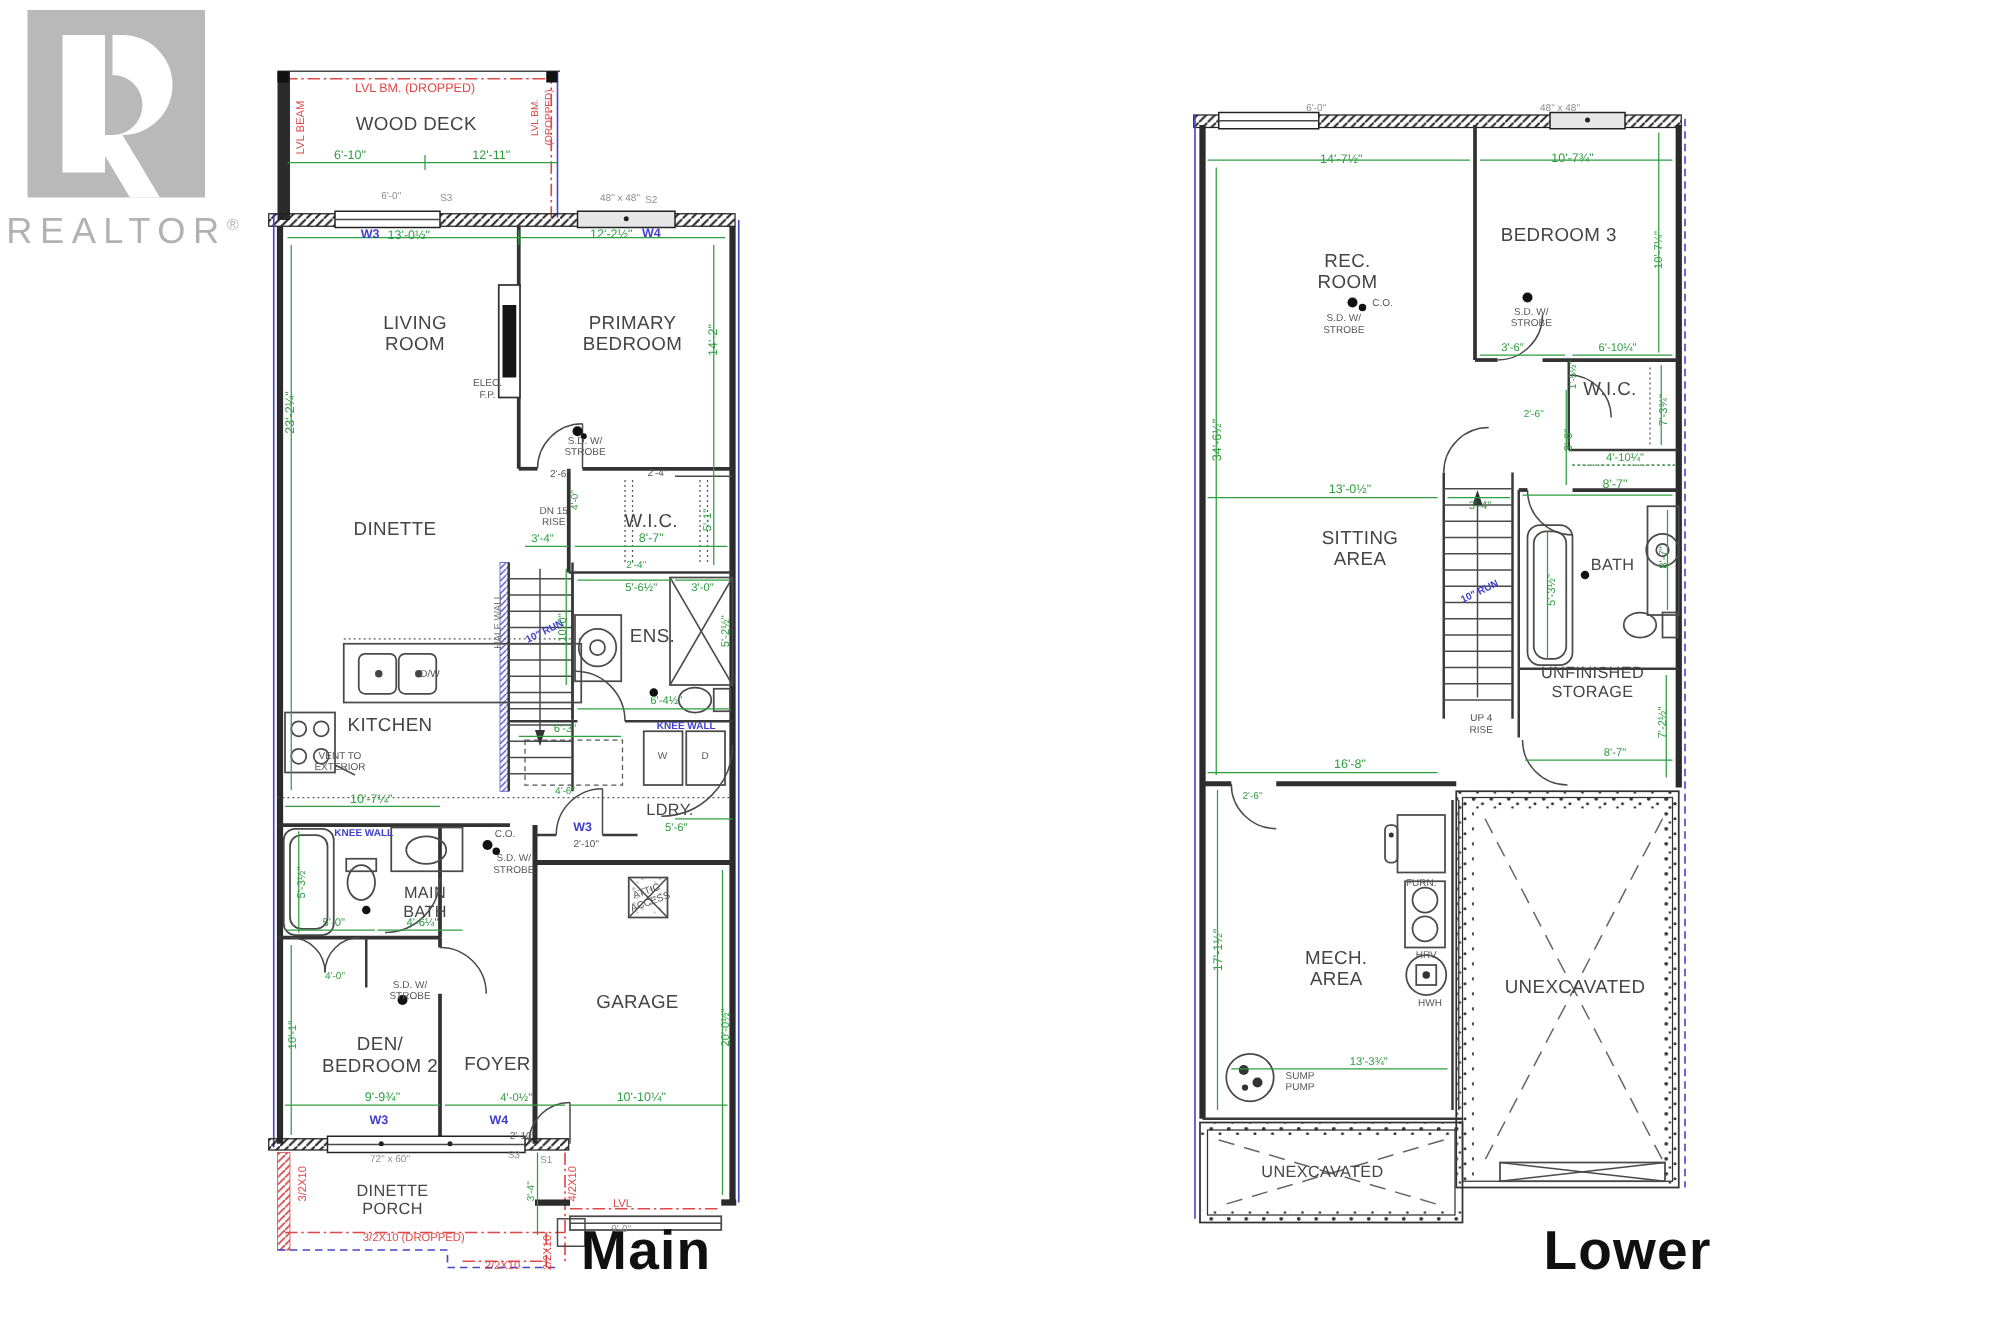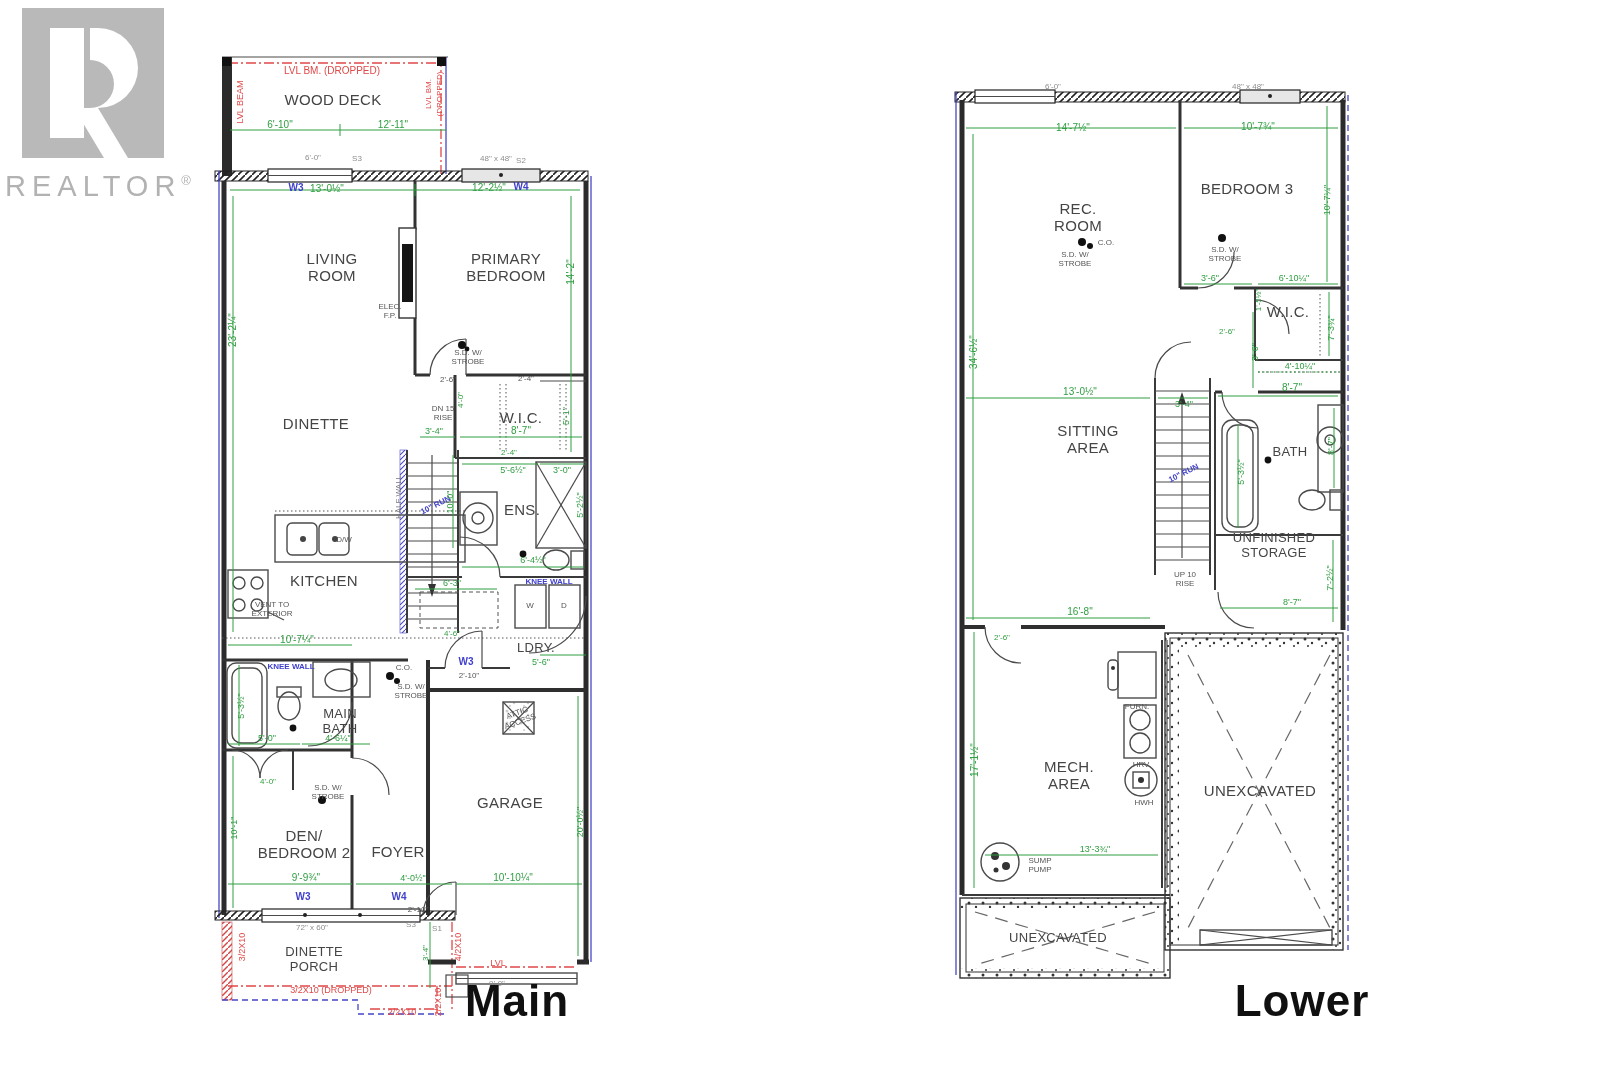--- a/index.html
+++ b/index.html
@@ -427,21 +427,21 @@
 <div class="lbl tin" style="left:509px;top:453px;color:#2f9e41">2'-4"</div>
 <div class="lbl dm9" style="left:513px;top:470px">5'-6½"</div>
 <div class="lbl dm9" style="left:562px;top:470px">3'-0"</div>
 <div class="lbl tin rot" style="left:399px;top:497px;color:#777">HALF WALL</div>
 <div class="lbl blu8 rotd" style="left:436px;top:506px">10" RUN</div>
 <div class="lbl dm9 rot" style="left:450px;top:502px">10'-0"</div>
 <div class="lbl room" style="left:522px;top:510px">ENS.</div>
 <div class="lbl dm9 rot" style="left:580px;top:505px">5'-2½"</div>
 <div class="lbl dm9" style="left:533px;top:560px">6'-4½"</div>
 <div class="lbl tin" style="left:344px;top:540px">D/W</div>
-<div class="lbl room" style="left:324px;top:581px">KITCHEN</div>
+<div class="lbl room" style="left:312px;top:581px">KITCHEN</div>
 <div class="lbl tin" style="left:272px;top:610px">VENT TO
 EXTERIOR</div>
 <div class="lbl dim" style="left:297px;top:640px">10'-7¼"</div>
 <div class="lbl dm9" style="left:452px;top:583px">6'-3"</div>
 <div class="lbl tin" style="left:452px;top:634px;color:#2f9e41">4'-6"</div>
 <div class="lbl tin" style="left:530px;top:606px">W</div>
 <div class="lbl tin" style="left:564px;top:606px">D</div>
 <div class="lbl blu8" style="left:549px;top:582px">KNEE WALL</div>
 <div class="lbl room rs" style="left:536px;top:648px">LDRY.</div>
 <div class="lbl dm9" style="left:541px;top:662px">5'-6"</div>
@@ -509,21 +509,21 @@
 <div class="lbl tin" style="left:1227px;top:332px;color:#2f9e41">2'-6"</div>
 <div class="lbl dm9 rot" style="left:1331px;top:328px">7'-3¾"</div>
 <div class="lbl dm9 rot" style="left:1255px;top:352px">3'-6"</div>
 <div class="lbl dm9" style="left:1300px;top:366px">4'-10¼"</div>
 <div class="lbl dim" style="left:1080px;top:392px">13'-0½"</div>
 <div class="lbl dm9" style="left:1184px;top:404px">3'-4"</div>
 <div class="lbl dim" style="left:1292px;top:388px">8'-7"</div>
 <div class="lbl room" style="left:1088px;top:440px">SITTING
 AREA</div>
 <div class="lbl blu8 rotd" style="left:1184px;top:474px">10" RUN</div>
-<div class="lbl tin" style="left:1185px;top:580px">UP 10
+<div class="lbl tin" style="left:1185px;top:580px">UP 4
 RISE</div>
 <div class="lbl room rs" style="left:1290px;top:452px">BATH</div>
 <div class="lbl dm9 rot" style="left:1241px;top:472px">5'-3½"</div>
 <div class="lbl dm9 rot" style="left:1331px;top:446px">8'-7"</div>
 <div class="lbl room rs" style="left:1274px;top:546px">UNFINISHED
 STORAGE</div>
 <div class="lbl dm9 rot" style="left:1330px;top:578px">7'-2½"</div>
 <div class="lbl dm9" style="left:1292px;top:602px">8'-7"</div>
 <div class="lbl dim" style="left:1080px;top:612px">16'-8"</div>
 <div class="lbl tin" style="left:1002px;top:638px;color:#2f9e41">2'-6"</div>

